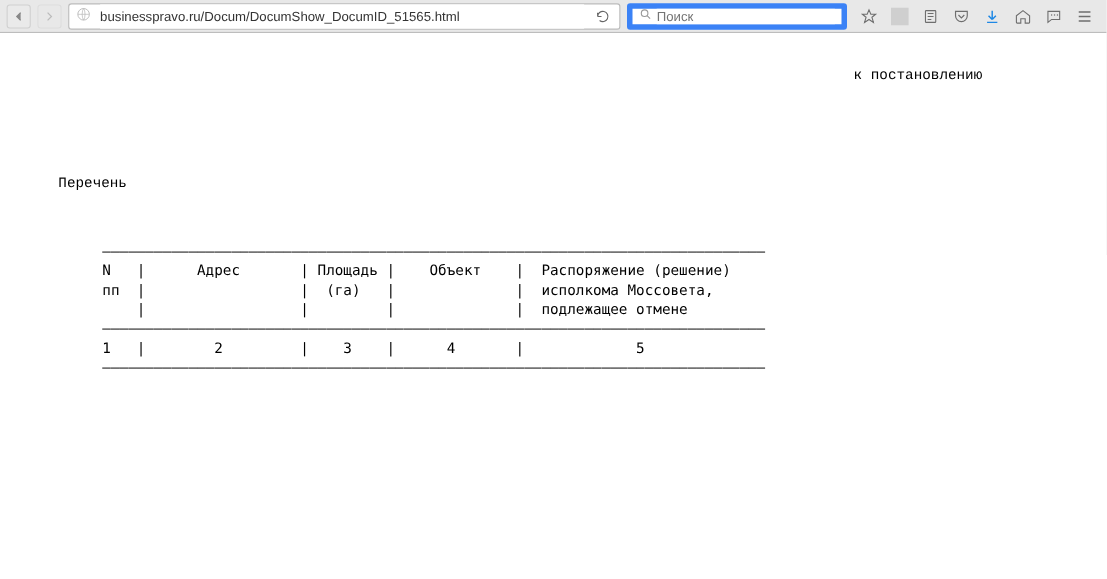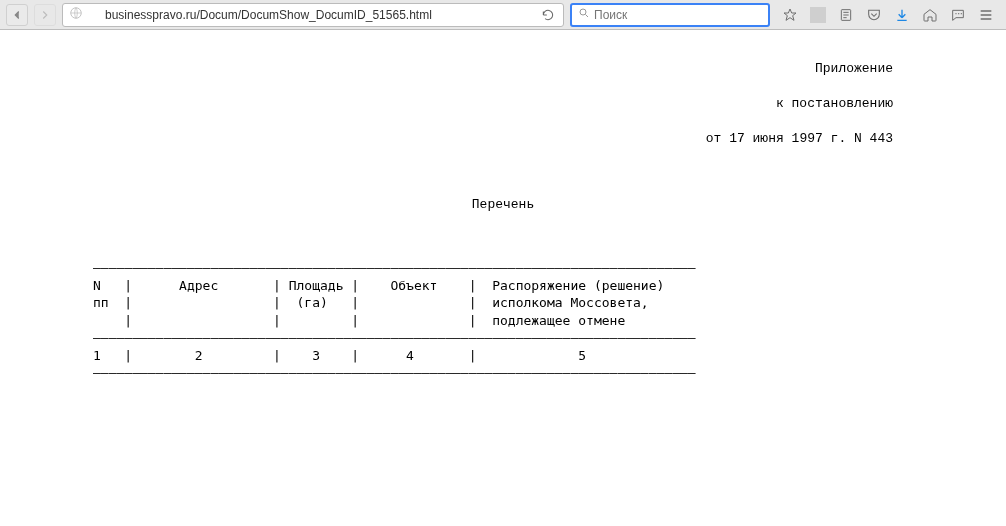--- a/index.html
+++ b/index.html
@@ -12,50 +12,50 @@
   }
   .nav-btn {
     width: 22px; height: 22px; border-radius: 3px;
     display: inline-flex; align-items: center; justify-content: center;
     color: #888; background: #eaeaea; border: 1px solid #d0d0d0;
   }
   .nav-btn svg { width: 14px; height: 14px; }
   .url-bar {
     flex: 1; display: flex; align-items: center;
     background: #fff; border: 1px solid #bbb; border-radius: 3px;
-    height: 24px; padding: 0 6px; gap: 22px; justify-content: center;
+    height: 24px; padding: 0 6px; gap: 8px; justify-content: center;
   }
   .url-bar input {
     flex: 1; border: none; outline: none; font-size: 12px; color: #333;
   }
   .url-input { height: 100%; }
   .refresh { width: 18px; color: #666; display:flex; align-items:center; justify-content:center;}
   .search-bar {
     width: 200px; display: flex; align-items: center;
-    background: #fff; border: 2px solid #3b82f6; border-radius: 3px;
+    background: #fff; border: 5px solid #3b82f6; border-radius: 3px;
     height: 24px; padding: 0 6px; gap: 4px;
   }
   .search-bar input { border:none; outline:none; flex:1; font-size:12px; color:#888; }
   .toolbar-icons { display:flex; align-items:center; gap:12px; padding: 0 6px; color:#6e6e6e;}
   .toolbar-icons span, .toolbar-icons svg { display:inline-flex; align-items:center; justify-content:center; width:16px; height:16px;}
   .vdiv { width:1px; height:20px; background:#cfcfcf;}
   .page {
     background: #fff; height: calc(100% - 30px); overflow: auto;
   }
   .doc {
     font-family: "Courier New", monospace;
     font-size: 13px; line-height: 1.35;
     white-space: pre;
     padding: 12px 0 30px 0;
     width: 900px;
     margin: 0 auto;
     color: #000;
   }
   .right { text-align: right; padding-right: 60px; white-space: normal;}
-  .center { text-align: center; white-space: normal;}
+  .center { white-space: normal; margin-top: 32px;}
   .muted-globe { color:#bbb;}
   .dl-blue { color:#1e88e5;}
 </style>
 </head>
 <body>
 
 <div class="browser-chrome">
   <span class="nav-btn">
     <svg viewBox="0 0 24 24">
         <path fill="currentColor" d="M15 6l-6 6 6 6" stroke="currentColor" stroke-width="2"></path>
@@ -129,23 +129,21 @@
     <span>
       <svg viewBox="0 0 24 24">
           <path d="M4 6h16M4 12h16M4 18h16" stroke="currentColor" stroke-width="2"></path>
         </svg>
     </span>
   </div>
 </div>
 
 <div class="page">
   <div class="doc">
-<div class="right">Приложение</div>
 <div class="right">к  постановлению</div>
-<div class="right">от 17 июня 1997 г. N 443</div>
 <div style="height:14px"></div>
 <div class="center">Перечень</div>
 <div style="height:10px"></div>
 <pre id="pretable" style="margin-left:40px;">—————————————————————————————————————————————————————————————————————————————
 N   |      Адрес       | Площадь |    Объект    |  Распоряжение (решение)
 пп  |                  |  (га)   |              |  исполкома Моссовета,
     |                  |         |              |  подлежащее отмене
 —————————————————————————————————————————————————————————————————————————————
 1   |        2         |    3    |      4       |             5              
 —————————————————————————————————————————————————————————————————————————————</pre>

